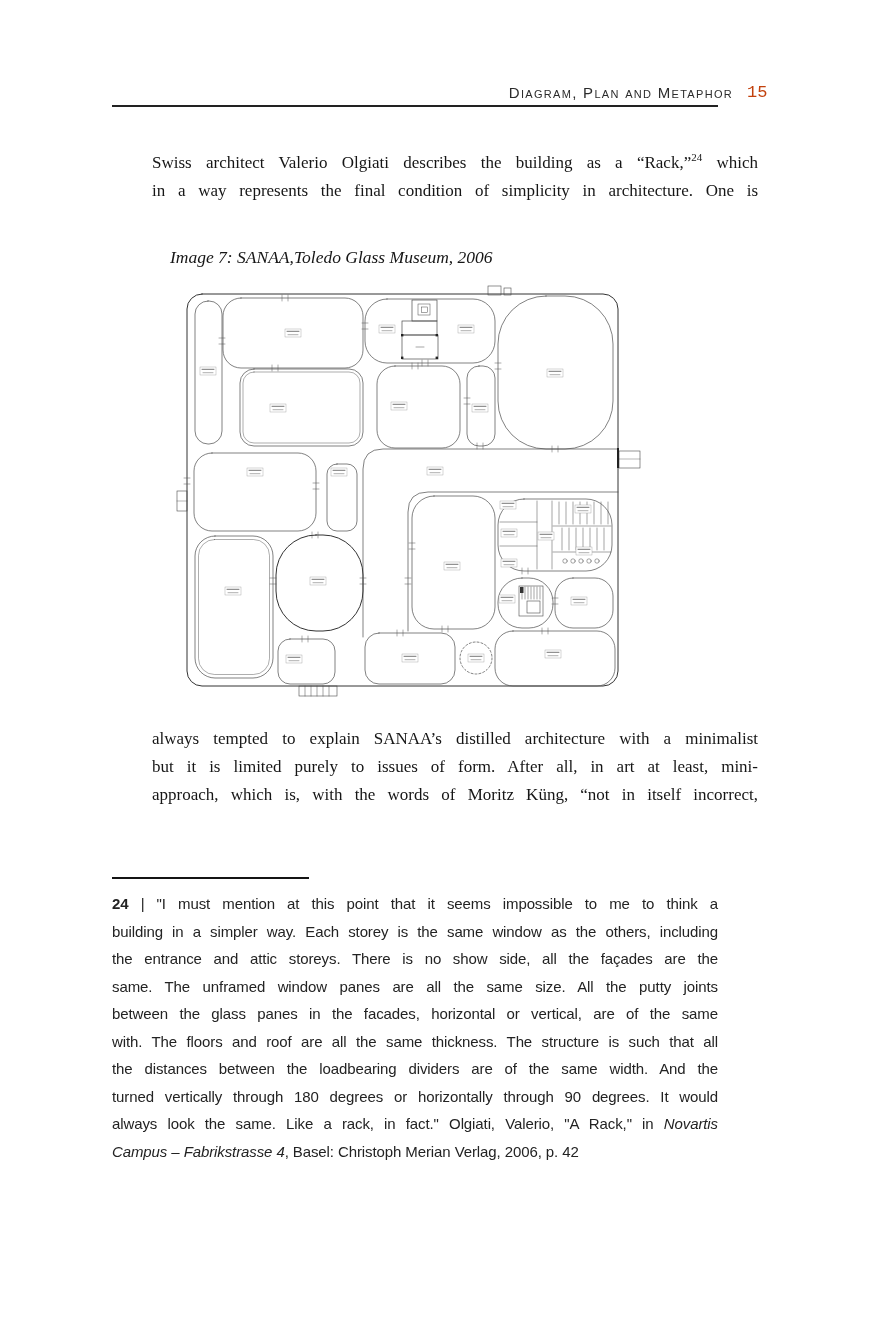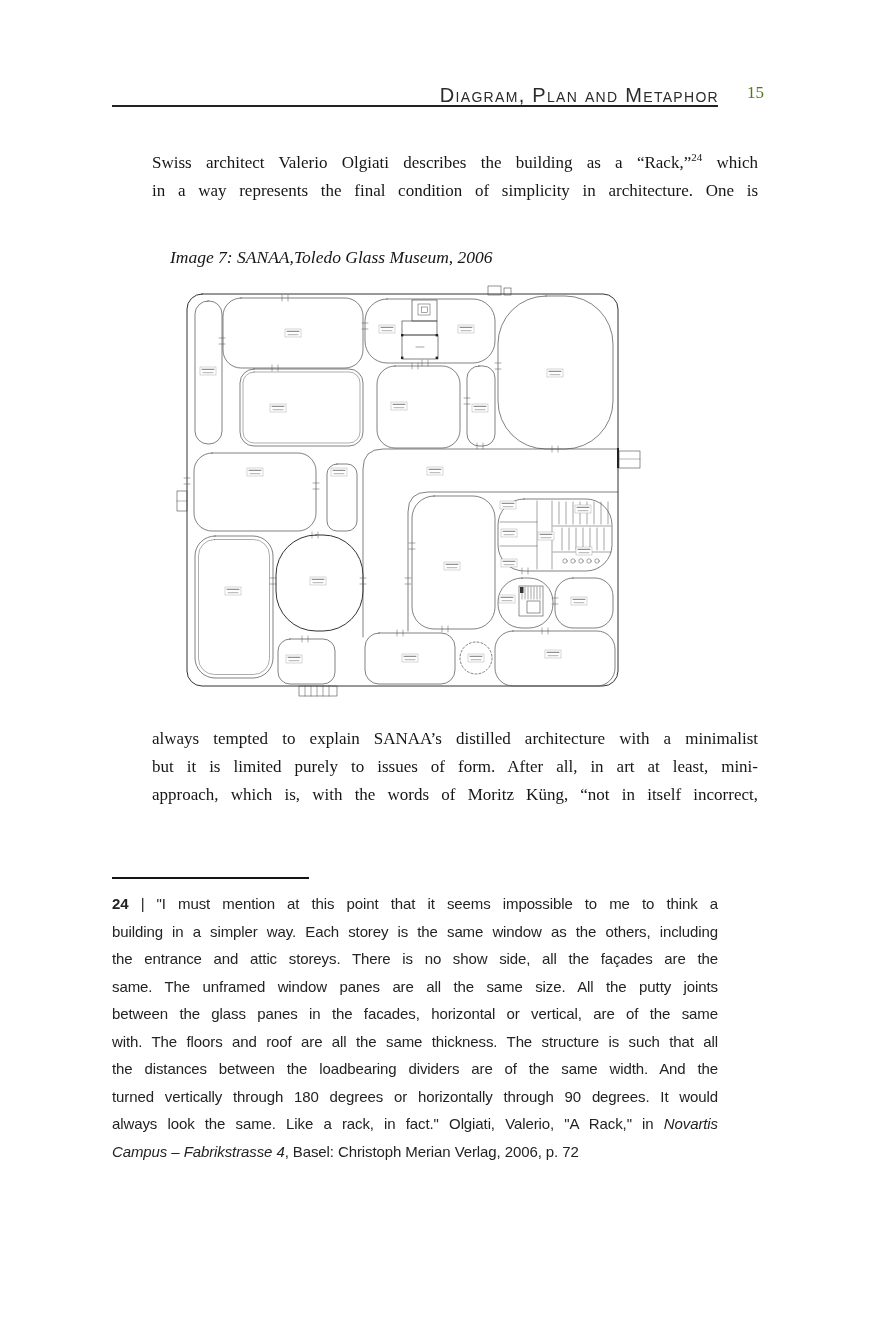--- a/index.html
+++ b/index.html
@@ -2,28 +2,28 @@
 <html><head>
 <meta charset="utf-8">
 <style>
   html,body { margin:0; padding:0; background:#ffffff; }
   .page {
     position:relative; width:875px; height:1329px; background:#ffffff;
     overflow:hidden; color:#1c1c1c;
   }
   
   .running-title {
-    position:absolute; top:84px; right:156px;
-    font-family:"Liberation Sans", sans-serif; font-size:20px;
+    position:absolute; top:84px; right:142px;
+    font-family:"Liberation Sans", sans-serif; font-size:15px;
     font-variant:small-caps; letter-spacing:1.3px; color:#2b2b2b;
     white-space:nowrap;
   }
   .page-number {
     position:absolute; top:83px; left:747px;
-    font-family:Liberation Serif, serif; font-size:17px; color:#4d7c0f;
+    font-family:Liberation Mono, monospace; font-size:17px; color:#c2410c;
   }
   .header-rule {
     position:absolute; left:112px; top:105px; width:606px; height:1.6px;
     background:#222222;
   }
   
   .para {
     position:absolute; left:112px; width:606px;
     font-family:"Liberation Serif", serif; font-size:17px; color:#161616;margin-left:40px;
   }
@@ -255,16 +255,16 @@
   <div class="footnote">
       <div class="tline"><span class="b">24</span><span> | </span><span>"I must mention at this point that it seems impossible to me to think a</span></div>
       <div class="tline"><span>building in a simpler way. Each storey is the same window as the others, including</span></div>
       <div class="tline"><span>the entrance and attic storeys. There is no show side, all the façades are the</span></div>
       <div class="tline"><span>same. The unframed window panes are all the same size. All the putty joints</span></div>
       <div class="tline"><span>between the glass panes in the facades, horizontal or vertical, are of the same</span></div>
       <div class="tline"><span>with. The floors and roof are all the same thickness. The structure is such that all</span></div>
       <div class="tline"><span>the distances between the loadbearing dividers are of the same width. And the</span></div>
       <div class="tline"><span>turned vertically through 180 degrees or horizontally through 90 degrees. It would</span></div>
       <div class="tline"><span>always look the same. Like a rack, in fact." Olgiati, Valerio, "A Rack," in </span><span class="i">Novartis</span></div>
-      <div class="tline lastleft"><span class="i">Campus – Fabrikstrasse 4</span><span>, Basel: Christoph Merian Verlag, 2006, p. 72</span></div>
+      <div class="tline lastleft"><span class="i">Campus – Fabrikstrasse 4</span><span>, Basel: Christoph Merian Verlag, 2006, p. 42</span></div>
     </div>
 
 </div>
 
 </body></html>

